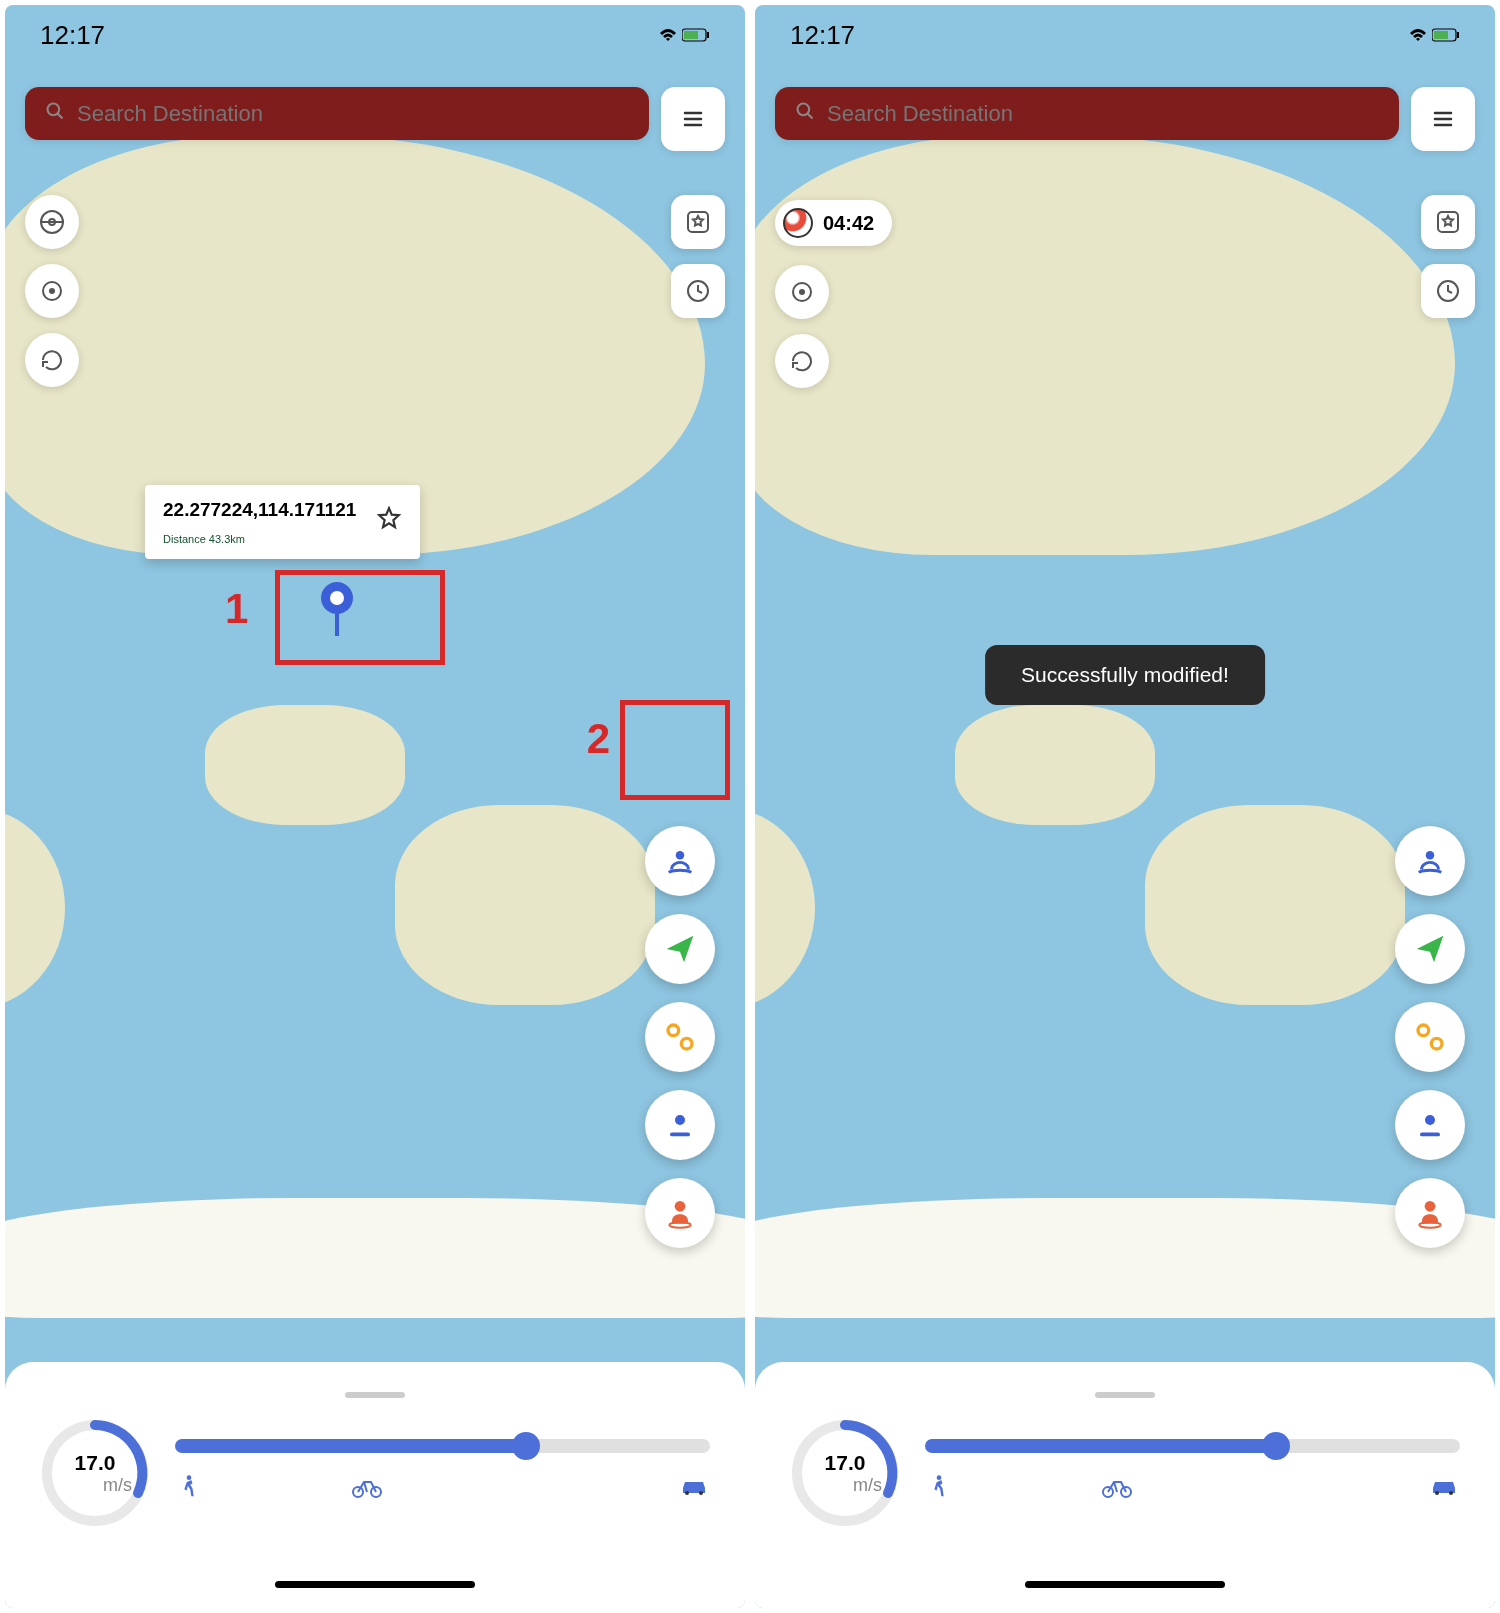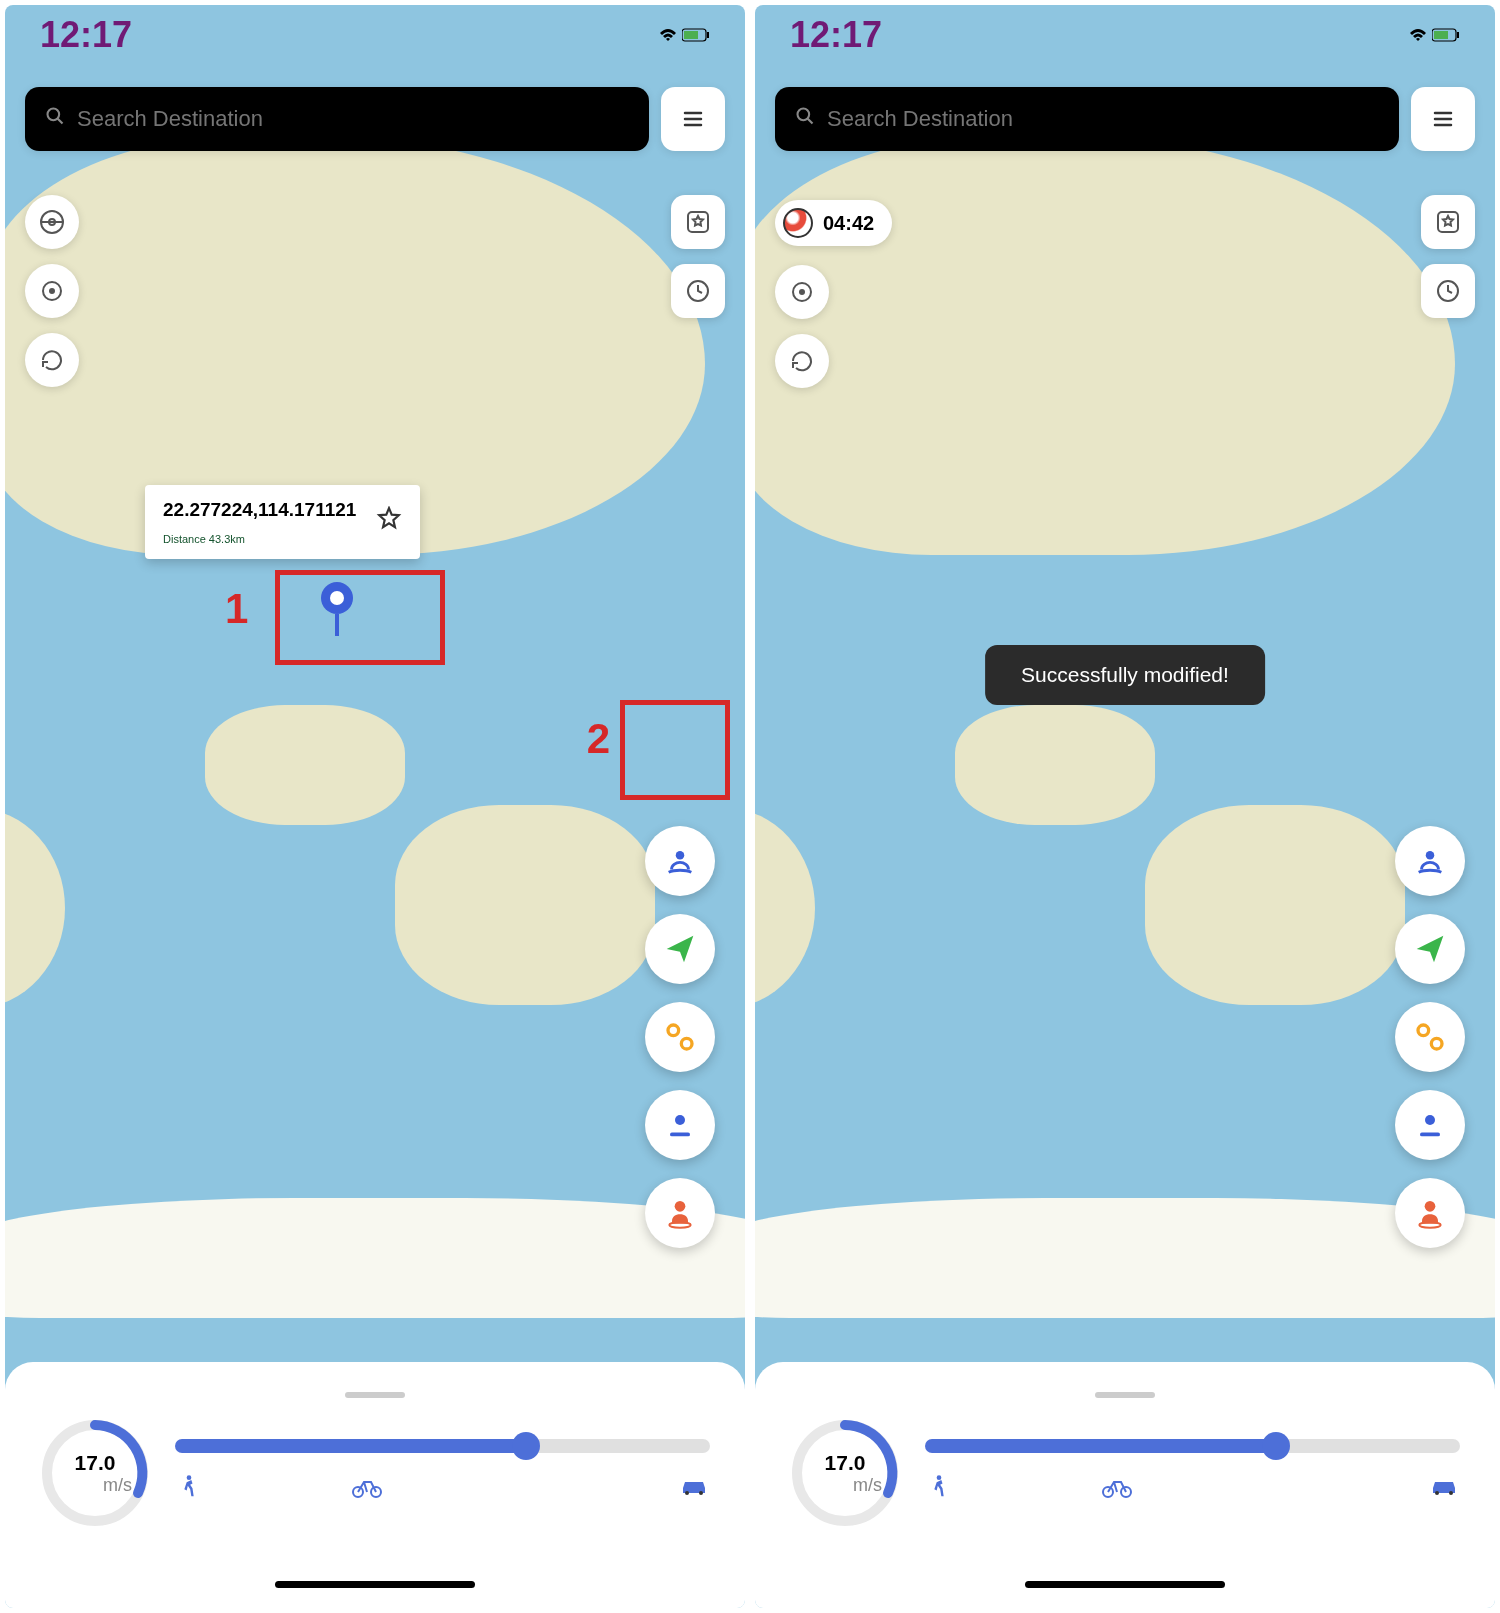--- a/index.html
+++ b/index.html
@@ -7,25 +7,25 @@
 .phone { flex: 1; position: relative; background: #8ec5e0; border-radius: 8px; overflow: hidden; height: 100%; }
 .map-bg { position: absolute; inset: 0; }
 .land { position: absolute; background: #e8e6c8; }
 .land.asia { top: 130px; left: -20px; width: 720px; height: 420px; border-radius: 40% 60% 50% 30%; }
 .land.africa { bottom: 600px; left: -120px; width: 180px; height: 200px; border-radius: 50%; }
 .land.aus { top: 800px; right: 90px; width: 260px; height: 200px; border-radius: 40%; background: #e8e6c8; }
 .land.antarctic { bottom: 290px; left: -50px; width: 850px; height: 120px; border-radius: 40% 40% 10% 10%; background: #f8f8f0; }
 .land.island { top: 700px; left: 200px; width: 200px; height: 120px; border-radius: 40%; }
 
 .status-bar { position: absolute; top: 0; left: 0; right: 0; height: 60px; display: flex; align-items: center; justify-content: space-between; padding: 0 35px; z-index: 20; }
-.status-bar .time { font-weight: 700; font-size: 36px; color: #701a75; }
+.status-bar .time { font-weight: 400; font-size: 26px; color: #000000; }
 .status-bar .icons { font-size: 18px; display: flex; gap: 4px; align-items: center; }
 
 .search-row { position: absolute; top: 82px; left: 20px; right: 20px; display: flex; gap: 12px; z-index: 20; }
-.search-box { flex: 1; height: 64px; background: #000000; border-radius: 14px; display: flex; align-items: center; padding: 0 20px; box-shadow: 0 2px 8px rgba(0,0,0,0.1); }
+.search-box { flex: 1; height: 53px; background: #7f1d1d; border-radius: 14px; display: flex; align-items: center; padding: 0 20px; box-shadow: 0 2px 8px rgba(0,0,0,0.1); }
 .search-box .icon { color: #888; font-size: 22px; margin-right: 12px; }
 .search-box input { border: none; outline: none; font-size: 22px; color: #999; flex: 1; background: transparent; }
 .menu-btn { width: 64px; height: 64px; background: #fff; border-radius: 14px; display: flex; align-items: center; justify-content: center; font-size: 28px; box-shadow: 0 2px 8px rgba(0,0,0,0.1); cursor: pointer; }
 
 .left-col { position: absolute; top: 190px; left: 20px; display: flex; flex-direction: column; gap: 15px; z-index: 20; }
 .circle-btn { width: 54px; height: 54px; background: #fff; border-radius: 50%; display: flex; align-items: center; justify-content: center; box-shadow: 0 2px 8px rgba(0,0,0,0.15); cursor: pointer; font-size: 24px; color: #555; }
 .right-col-top { position: absolute; top: 190px; right: 20px; display: flex; flex-direction: column; gap: 15px; z-index: 20; }
 .sq-btn { width: 54px; height: 54px; background: #fff; border-radius: 14px; display: flex; align-items: center; justify-content: center; box-shadow: 0 2px 8px rgba(0,0,0,0.15); cursor: pointer; font-size: 24px; color: #555; }
 
 .right-col-bottom { position: absolute; bottom: 360px; right: 30px; display: flex; flex-direction: column; gap: 18px; z-index: 20; }

